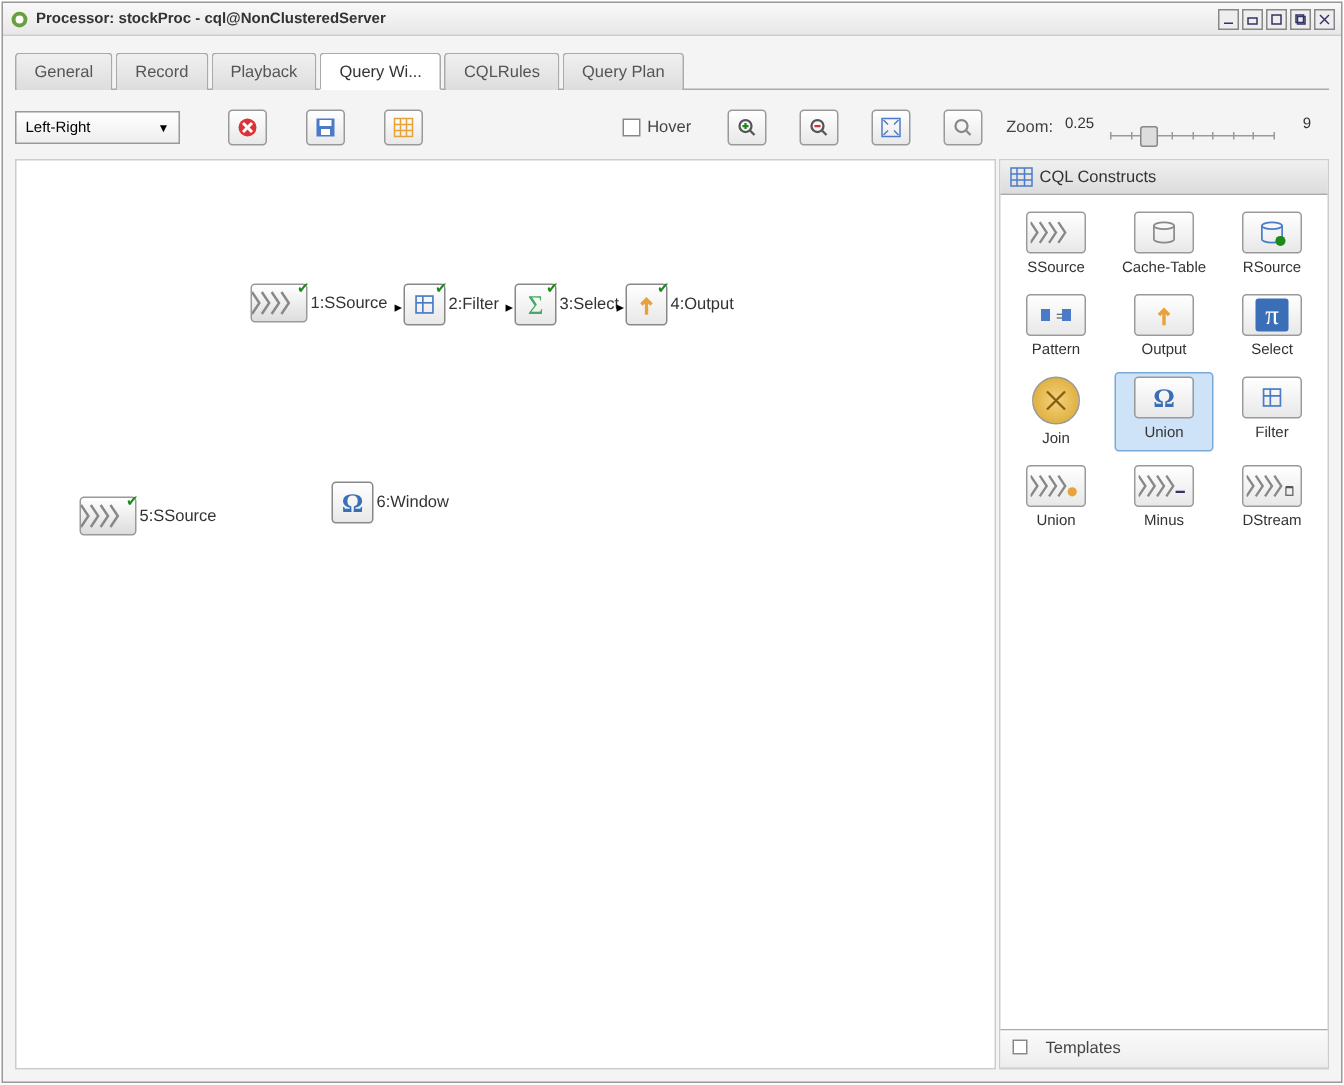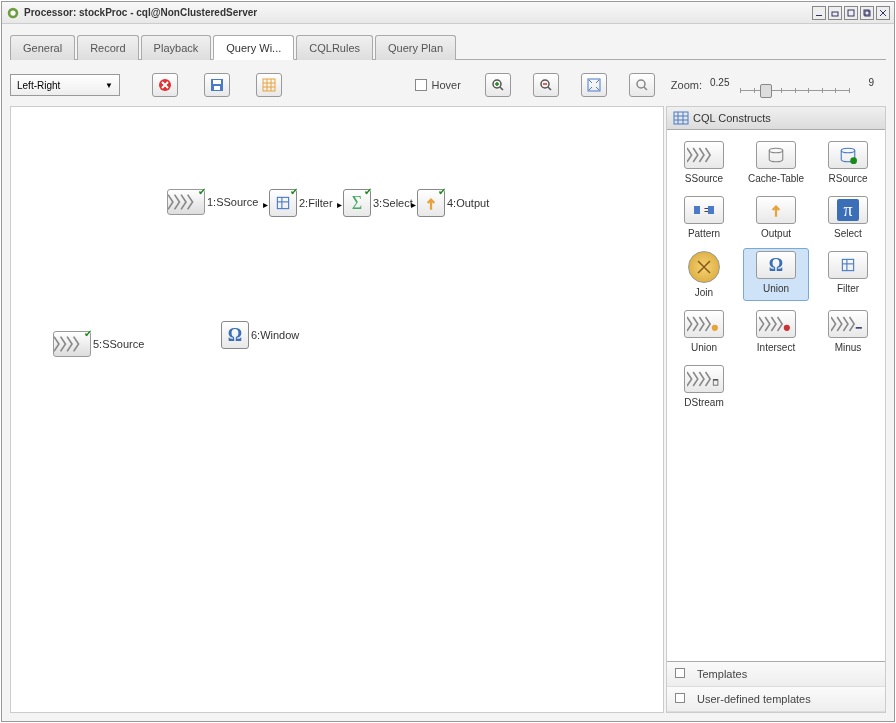--- a/index.html
+++ b/index.html
@@ -363,29 +363,20 @@
                   <path d="M0 0 L6 9 L0 18 M8 0 L14 9 L8 18 M16 0 L22 9 L16 18 M24 0 L30 9 L24 18" fill="none" stroke="#888" stroke-width="2"></path>
                   <circle cx="36" cy="14" r="4" fill="#e8a23a"></circle>
                 </svg>
               </div>
             <div class="plabel">Union</div>
           </div>
           <div class="palette-item">
             <div class="picon">
                 <svg width="34" height="16" viewBox="0 0 44 18">
                   <path d="M0 0 L6 9 L0 18 M8 0 L14 9 L8 18 M16 0 L22 9 L16 18 M24 0 L30 9 L24 18" fill="none" stroke="#888" stroke-width="2"></path>
-                  <circle cx="36" cy="14" r="4" fill="#c33"></circle>
-                </svg>
-              </div>
-            <div class="plabel">Intersect</div>
-          </div>
-          <div class="palette-item">
-            <div class="picon">
-                <svg width="34" height="16" viewBox="0 0 44 18">
-                  <path d="M0 0 L6 9 L0 18 M8 0 L14 9 L8 18 M16 0 L22 9 L16 18 M24 0 L30 9 L24 18" fill="none" stroke="#888" stroke-width="2"></path>
                   <line x1="32" y1="14" x2="40" y2="14" stroke="#336" stroke-width="2"></line>
                 </svg>
               </div>
             <div class="plabel">Minus</div>
           </div>
           <div class="palette-item">
             <div class="picon">
                 <svg width="34" height="16" viewBox="0 0 44 18">
                   <path d="M0 0 L6 9 L0 18 M8 0 L14 9 L8 18 M16 0 L22 9 L16 18 M24 0 L30 9 L24 18" fill="none" stroke="#888" stroke-width="2"></path>
                   <rect x="34" y="10" width="6" height="7" fill="none" stroke="#555"></rect>
@@ -393,21 +384,17 @@
                 </svg>
               </div>
             <div class="plabel">DStream</div>
           </div>
         </div>
         <div class="palette-footer">
           <div class="pf-item">
             <div class="pf-chk"></div>
             <span>Templates</span>
           </div>
-          <div class="pf-item">
-            <div class="pf-chk"></div>
-            <span>User-defined templates</span>
-          </div>
         </div>
       </div>
     </div>
   </div>
 </div>
 
 </body></html>

